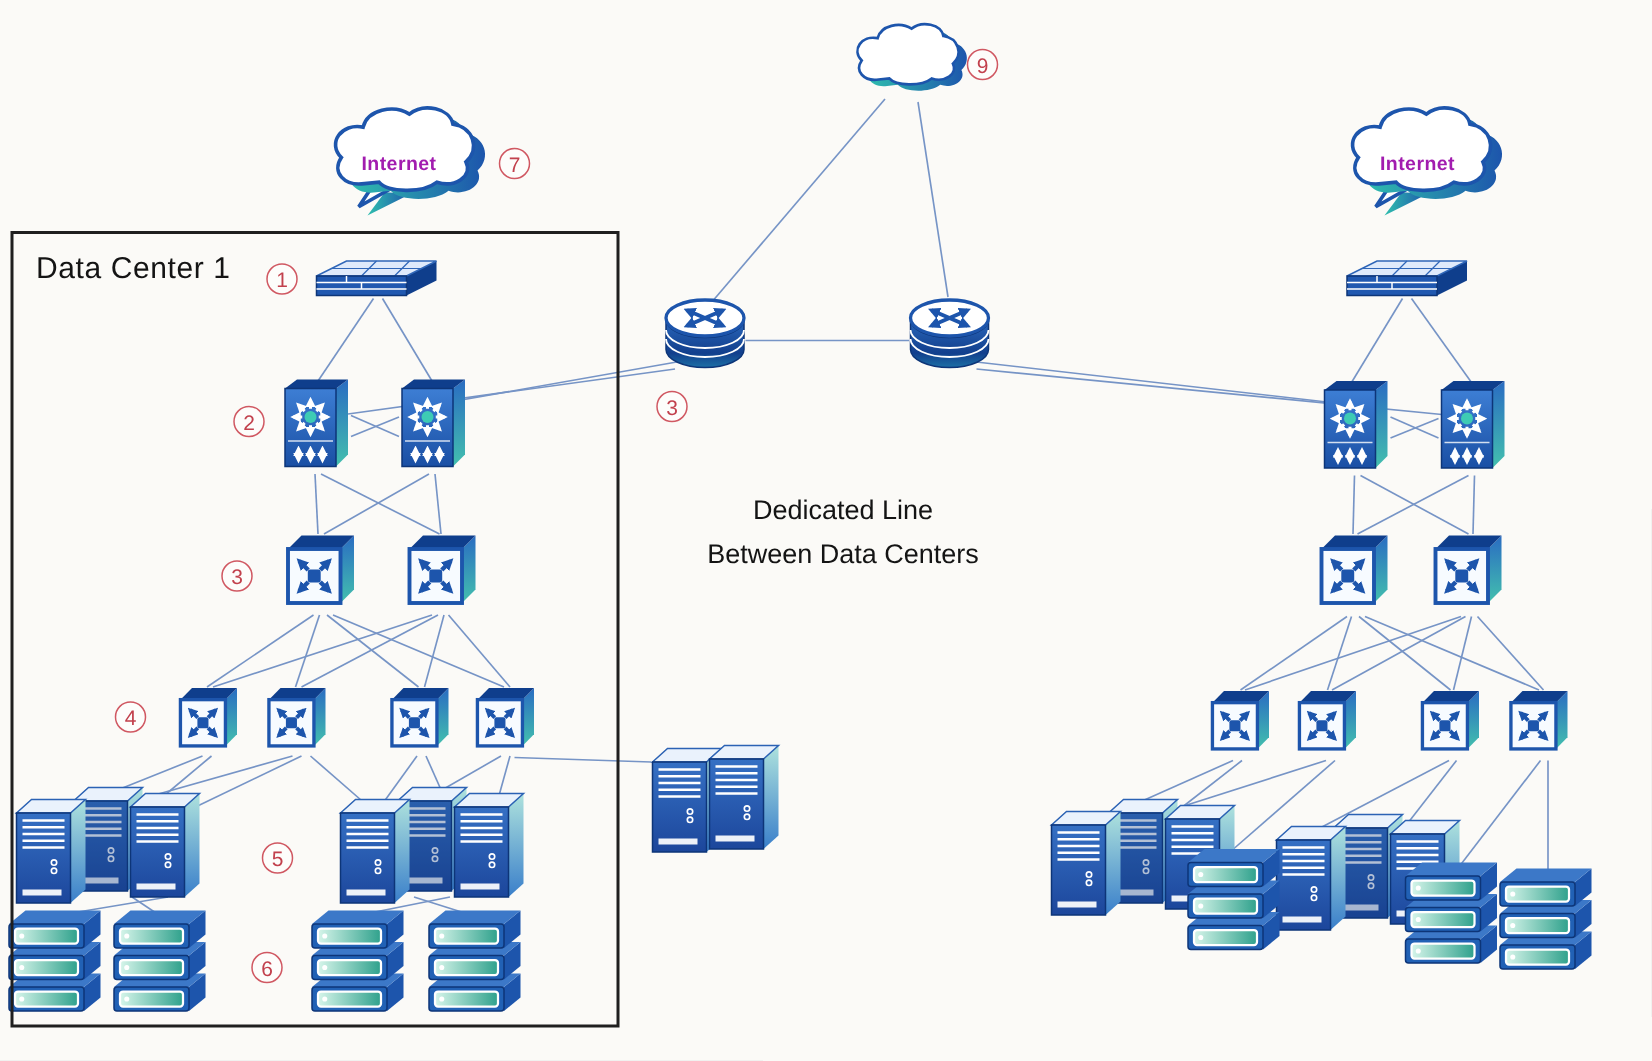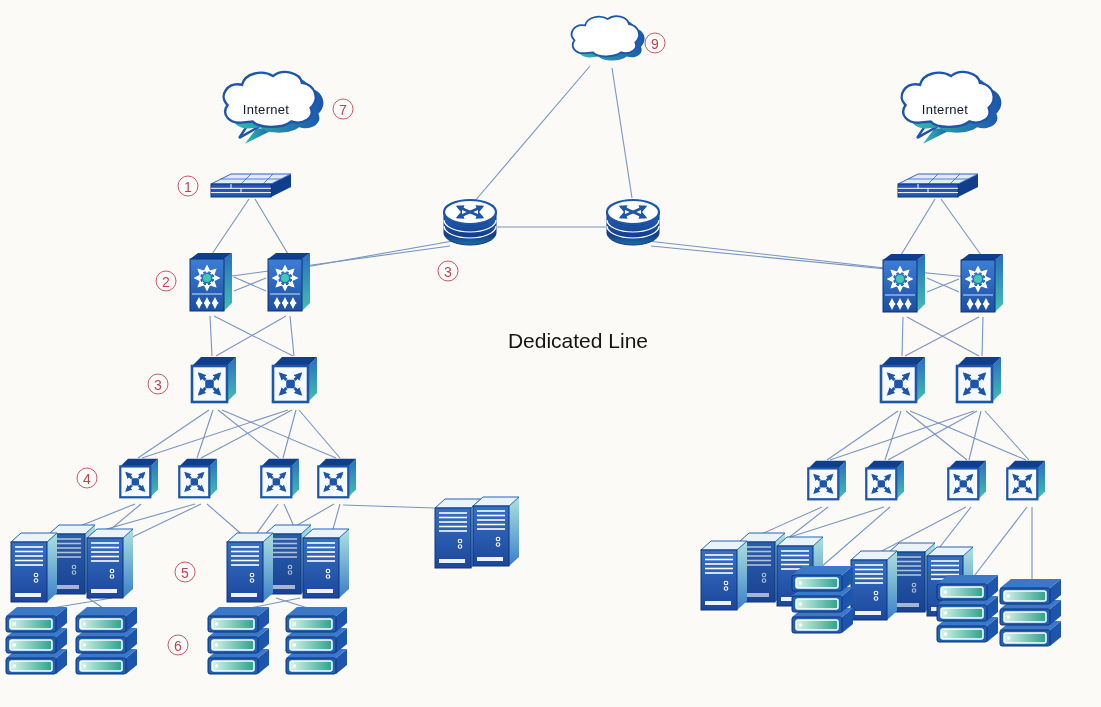--- a/index.html
+++ b/index.html
@@ -8,32 +8,32 @@
     background:#fbfaf7;
     font-family:"Liberation Sans", sans-serif;
   }
   #diagram-svg{position:absolute;left:0;top:0;width:1101px;height:707px;}
   #edges-layer line{stroke:#7694c6;stroke-width:1.1;fill:none;}
   .dc-box{position:absolute;border:2px solid #1f1f1f;background:transparent;box-sizing:border-box;}
   #dc1-box{left:7px;top:154px;width:406px;height:531px;}
   #dc2-box{left:697px;top:154px;width:402px;height:531px;}
   .dc-title{position:absolute;left:15px;top:12px;font-size:20px;color:#141414;letter-spacing:.4px;}
   .center-caption{
-    position:absolute;left:412px;top:326px;width:236px;text-align:right;
-    font-size:21px;line-height:29px;color:#141414;
+    position:absolute;left:444px;top:326px;width:236px;text-align:center;
+    font-size:18px;line-height:29px;color:#141414;
   }
   .center-caption span{display:block;}
   .badge{
     position:absolute;width:21px;height:21px;border:1.5px solid #d05862;border-radius:50%;
     color:#c2414d;font-size:14px;line-height:21px;text-align:center;
     transform:translate(-50%,-50%);background:rgba(255,255,255,.55);box-sizing:border-box;
   }
   .cloud-label{
     position:absolute;transform:translate(-50%,-50%);
-    font-size:13px;font-weight:normal;color:#0f172a;letter-spacing:.3px;text-align:right;
+    font-size:13px;font-weight:bold;color:#a21caf;letter-spacing:.3px;text-align:right;
   }
 </style>
 </head>
 <body>
 
 <div id="stage">
 
   <svg id="diagram-svg" viewBox="0 0 1101 707">
     <defs>
       <linearGradient id="gSide" x1="0" y1="0" x2="0" y2="1">
@@ -290,24 +290,28 @@
         <use href="#sym-xbox" xlink:href="#sym-xbox" x="944" y="459" width="48" height="48"></use>
         <use href="#sym-xbox" xlink:href="#sym-xbox" x="1003" y="459" width="48" height="48"></use>
         <use href="#sym-towergroup" xlink:href="#sym-towergroup" x="698" y="530" width="130" height="86"></use>
         <use href="#sym-towergroup" xlink:href="#sym-towergroup" x="848" y="540" width="130" height="86"></use>
         <use href="#sym-storage" xlink:href="#sym-storage" x="790" y="563" width="66" height="78"></use>
         <use href="#sym-storage" xlink:href="#sym-storage" x="935" y="572" width="66" height="78"></use>
         <use href="#sym-storage" xlink:href="#sym-storage" x="998" y="576" width="66" height="78"></use>
       </g>
   </svg>
 
+  <div class="dc-box" id="dc1-box">
+    <div class="dc-title">Data Center 1</div>
+  </div>
 
 
   <div class="center-caption">
     <span>Dedicated Line</span>
+    <span>Between Data Centers</span>
   </div>
 
 <span class="badge" style="left: 188px; top: 186px;">1</span>
     <span class="badge" style="left: 166px; top: 281px;">2</span>
     <span class="badge" style="left: 158px; top: 384px;">3</span>
     <span class="badge" style="left: 87px; top: 478px;">4</span>
     <span class="badge" style="left: 185px; top: 572px;">5</span>
     <span class="badge" style="left: 178px; top: 645px;">6</span>
     <span class="badge" style="left: 343px; top: 109px;">7</span>
     <span class="badge" style="left: 448px; top: 271px;">3</span>

